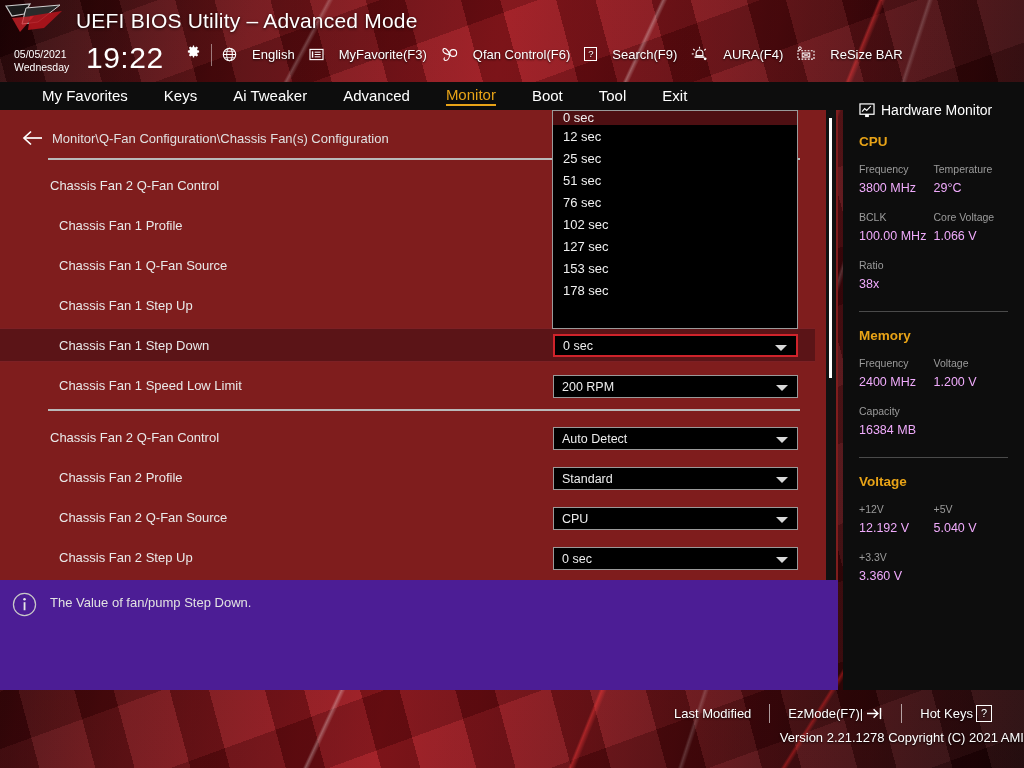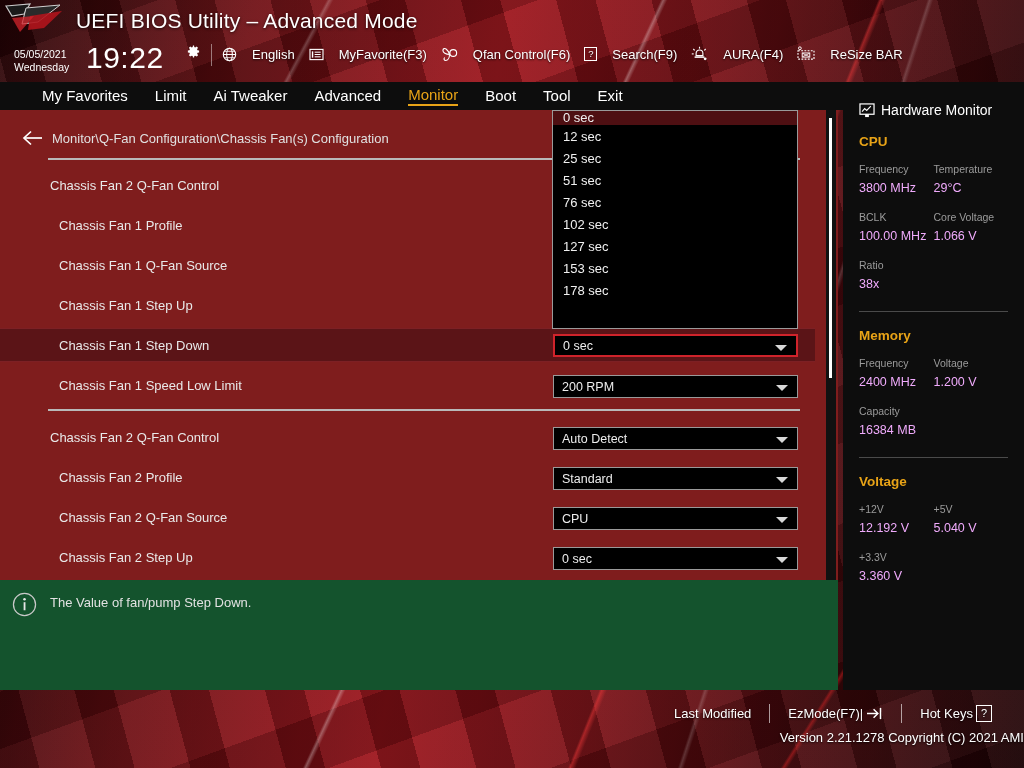--- a/index.html
+++ b/index.html
@@ -41,21 +41,21 @@
   .hdr-item { display:flex; align-items:center; gap:15px; font-size:13px; color:#fff; cursor:pointer;
               text-shadow:0 1px 2px rgba(0,0,0,.8); }
   .hdr-item svg { flex:0 0 auto; }
   .kbox { display:inline-flex; align-items:center; justify-content:center;
           width:13px; height:14px; border:1px solid #fff; font-size:9.5px; line-height:1; }
 
   
   .navbar {
     position:absolute; top:82px; left:0; width:1024px; height:28px;
     background:#0d0d0d; z-index:6;
-    display:flex; align-items:center; padding-left:42px; gap:27px;
+    display:flex; align-items:center; padding-left:42px; gap:36px;
   }
   .nav-tab { font-size:15px; color:#ffffff; cursor:pointer; padding-bottom:1px; white-space:nowrap; }
   .nav-tab.active { color:#e8a317; border-bottom:2px solid #e8a317; }
 
   
   .main-panel {
     position:absolute; top:110px; left:0; width:838px; height:470px;
     background:#7f1d1d; z-index:4; overflow:hidden;
   }
   .crumb-row { position:absolute; top:13px; left:0; width:100%; height:30px; display:flex; align-items:center; }
@@ -92,21 +92,21 @@
   
   .dropdown {
     position:absolute; left:552px; top:110px; width:246px; height:219px;
     background:#000; border:1px solid #9a9a9a; z-index:30; overflow:hidden;
   }
   .dd-item { height:22px; display:flex; align-items:center; font-size:13px; color:#f0f0f0; padding-left:10px; cursor:pointer; }
   .dd-item.hl { background:#4e0f12; }
   .dd-item.clipped { height:14px; align-items:flex-end; }
 
   
-  .helpbar { position:absolute; top:580px; left:0; width:838px; height:110px; background:#14532d; z-index:4; }
+  .helpbar { position:absolute; top:580px; left:0; width:838px; height:110px; background:#4c1d95; z-index:4; }
   .info-ico { position:absolute; left:12px; top:12px; width:25px; height:25px; }
   .help-text { position:absolute; left:50px; top:15px; font-size:13px; color:#e2e2e2; }
 
   
   .hwmon { position:absolute; top:82px; left:843px; width:181px; height:608px; background:#0d0d0d; z-index:7; padding:10px 16px; }
   .hw-title { display:flex; align-items:center; gap:6px; margin-top:10px; font-size:14px; color:#fff; }
   .hw-sect { margin-top:16px; font-size:13.5px; color:#e8a317; font-weight:bold; }
   .hw-grid { display:flex; margin-top:13px; }
   .hw-cell { width:84px; }
   .hw-k { font-size:10.5px; color:#9b9b9b; line-height:15px; }
@@ -206,21 +206,21 @@
         <line x1="13" y1="7.8" x2="6" y2="11.4" stroke="#fff" stroke-width=".9"></line>
         <circle cx="3" cy="2.4" r="1.5" fill="none" stroke="#fff" stroke-width="1"></circle>
       </svg>
       <span>ReSize BAR</span>
     </div>
   </div>
 </div>
 
 <div class="navbar">
   <div class="nav-tab">My Favorites</div>
-  <div class="nav-tab">Limit</div>
+  <div class="nav-tab">Keys</div>
   <div class="nav-tab">Ai Tweaker</div>
   <div class="nav-tab">Advanced</div>
   <div class="nav-tab active">Monitor</div>
   <div class="nav-tab">Boot</div>
   <div class="nav-tab">Tool</div>
   <div class="nav-tab">Exit</div>
 </div>
 
 <div class="main-panel">
 

